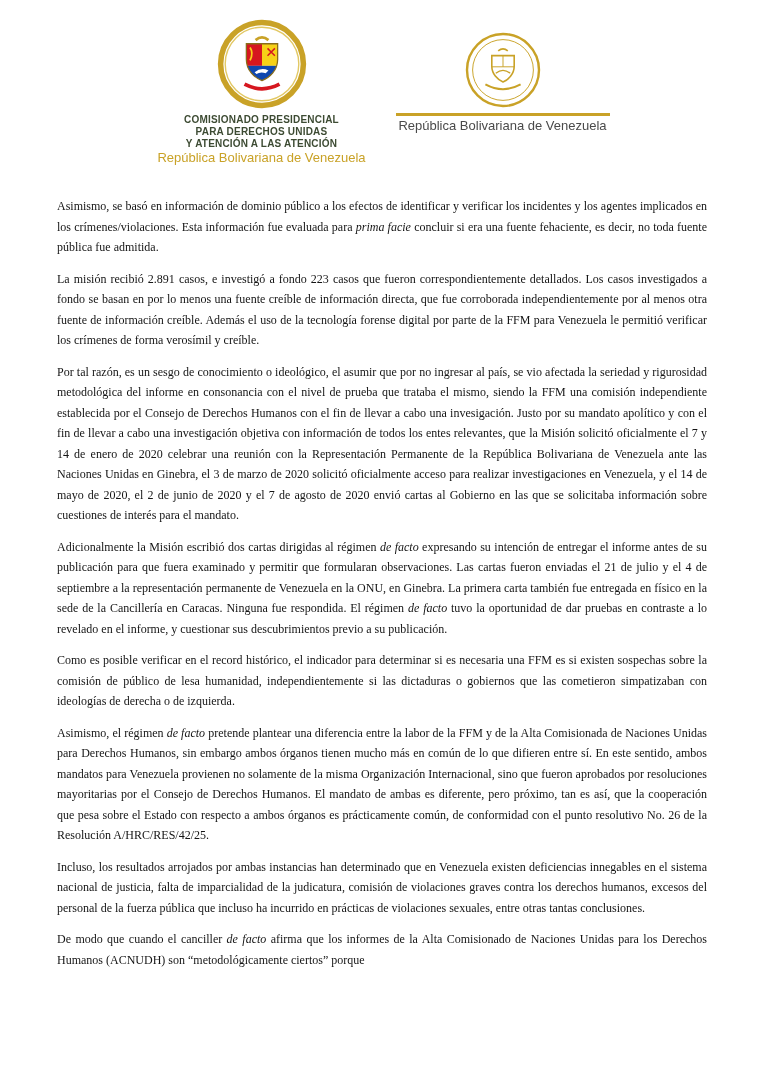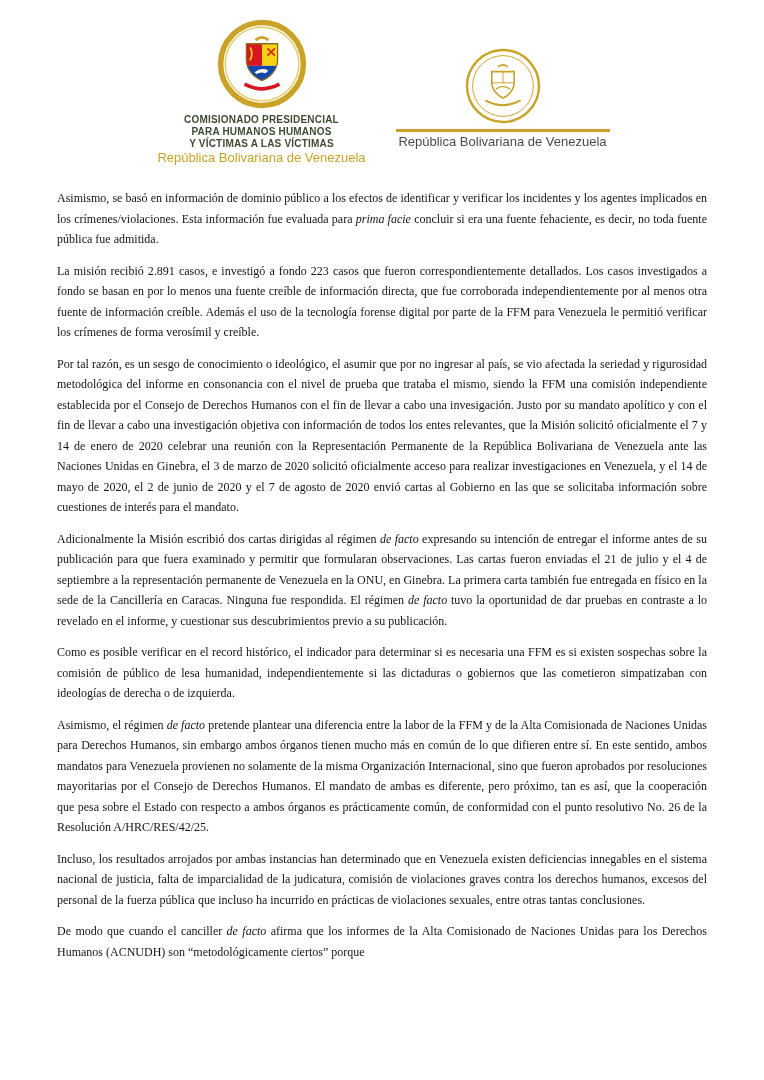--- a/index.html
+++ b/index.html
@@ -13,23 +13,23 @@
   .page {
     width: 764px;
     height: 1080px;
     background: #ffffff;
     padding: 14px 57px 10px 57px;
   }
   
   .letterhead {
     display: flex;
     justify-content: center;
-    align-items: center;
+    align-items: flex-start;
     gap: 3px;
-    margin-bottom: 24px;
+    margin-bottom: 32px;
   }
   .seal-block {
     width: 238px;
     display: flex;
     flex-direction: column;
     align-items: center;
     text-align: center;
     font-family: "Liberation Sans", sans-serif;
   }
   .seal-wrap { display: flex; align-items: flex-end; justify-content: center; }
@@ -89,22 +89,22 @@
             <path d="M37 32 q4 6 0 14" stroke="#F7D117" stroke-width="2" fill="none"></path>
             <path d="M56 33 l8 8 M64 33 l-8 8" stroke="#D6171F" stroke-width="1.6"></path>
           </g>
           <path d="M33 28 H67 V45 C67 57 58 65 50 68 C42 65 33 57 33 45 Z" fill="none" stroke="#8A6D1A" stroke-width="1.4"></path>
           <path d="M43 24 q7 -6 14 0" stroke="#C9A227" stroke-width="3" fill="none"></path>
           <path d="M31 72 q19 10 38 0" stroke="#D6171F" stroke-width="4" fill="none"></path>
         </svg>
       </div>
       <div class="org-lines">
         <div class="org-line">COMISIONADO PRESIDENCIAL</div>
-        <div class="org-line">PARA HUMANOS HUMANOS</div>
-        <div class="org-line">Y VÍCTIMAS A LAS VÍCTIMAS</div>
+        <div class="org-line">PARA DERECHOS UNIDAS</div>
+        <div class="org-line">Y ATENCIÓN A LAS ATENCIÓN</div>
       </div>
       <div class="country">República Bolivariana de Venezuela</div>
     </div>
 
     <div class="seal-block right">
       <div class="seal-wrap">
         <svg width="80" height="80" viewBox="0 0 100 100" aria-hidden="true">
           <circle cx="50" cy="50" r="45" fill="none" stroke="#C9A227" stroke-width="3"></circle>
           <circle cx="50" cy="50" r="38" fill="none" stroke="#C9A227" stroke-width="1.2"></circle>
           <path d="M36 32 H64 V45 C64 55 57 62 50 65 C43 62 36 55 36 45 Z" fill="none" stroke="#C9A227" stroke-width="2"></path>

